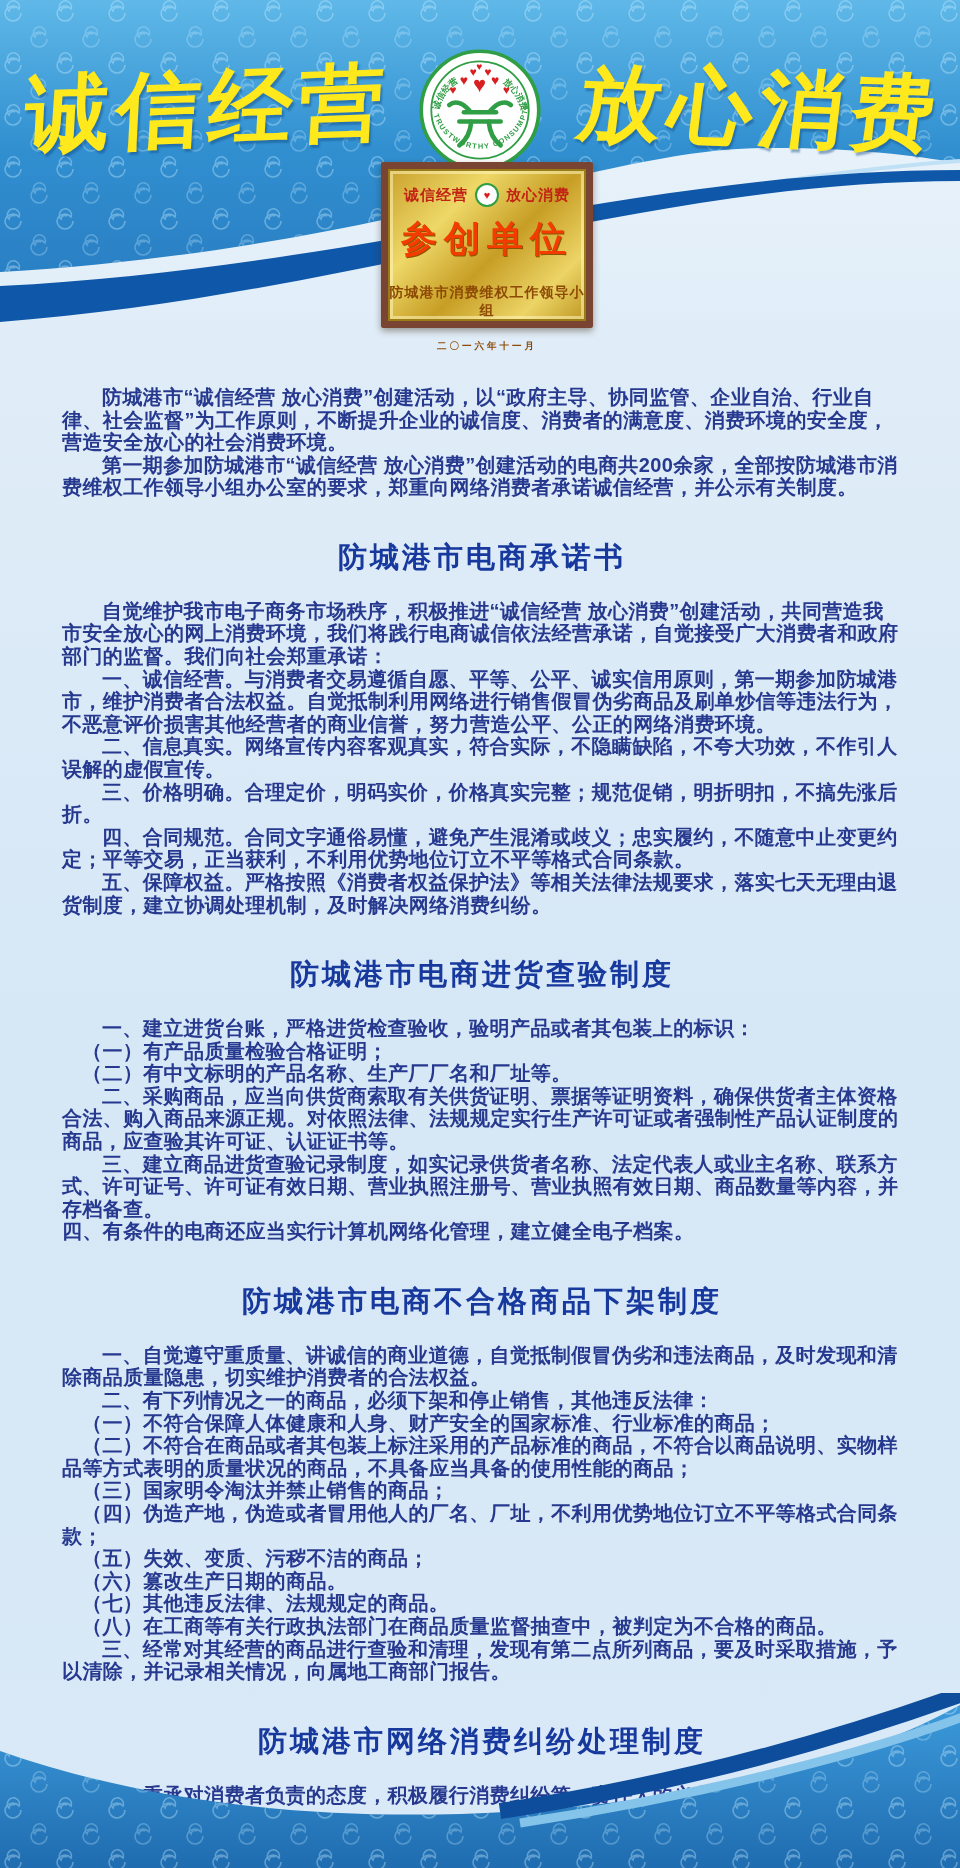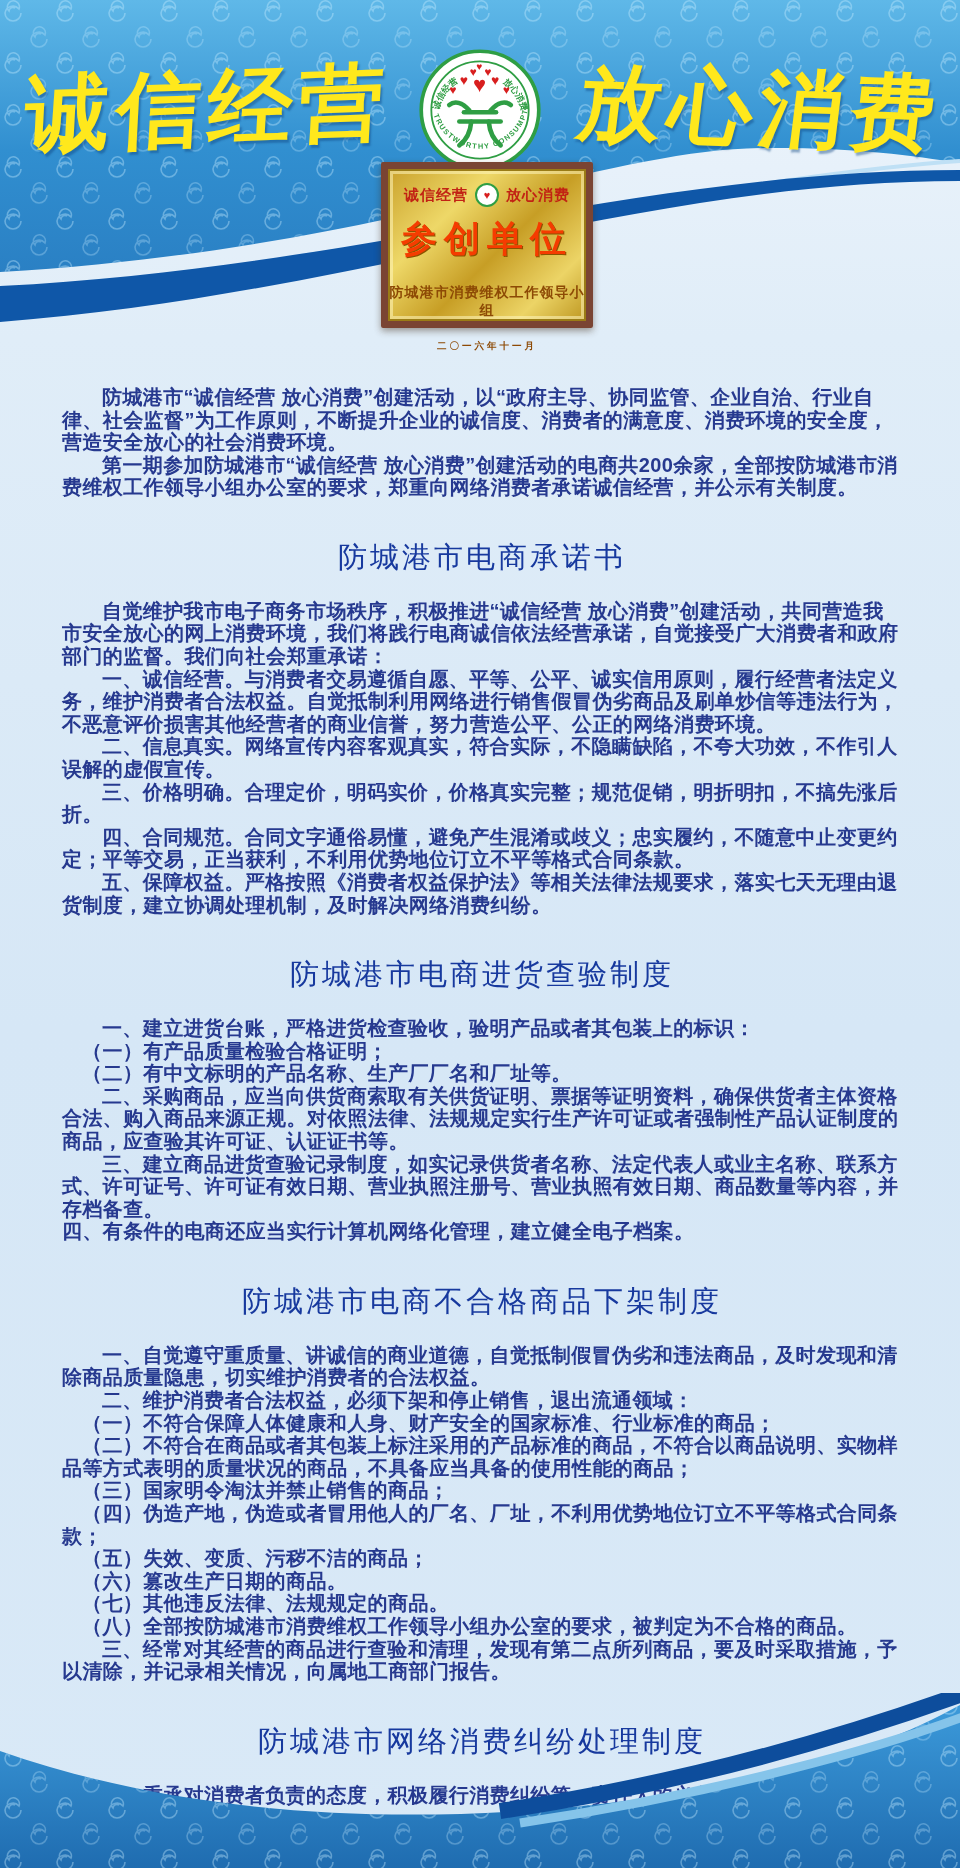--- a/index.html
+++ b/index.html
@@ -35,21 +35,21 @@
     display:flex;align-items:center;justify-content:center;font-size:11px;color:#d81e1e;box-sizing:border-box;}
   .plaque-main{margin-top:8px;font-size:36px;font-weight:bold;color:#f53c00;letter-spacing:7px;
     text-shadow:1px 1px 0 #8a5400;}
   .plaque-issuer{margin-top:20px;font-size:14px;color:#8d4a05;letter-spacing:1px;font-weight:bold;}
   .plaque-date{margin-top:20px;font-size:9.5px;color:#8d4a05;letter-spacing:3px;font-weight:bold;}
   .content{position:relative;padding:386px 58px 0 62px;}
   .content p{margin:0;font-size:20px;line-height:1.13;color:#26398f;font-weight:600;letter-spacing:.4px;}
   .i2{text-indent:2em;} .i1{text-indent:1em;} .i0{text-indent:0;}
   h2.sec-title{
     margin:43px 0 26px;text-align:center;font-size:29px;line-height:1.1;
-    color:#17399e;font-weight:400;letter-spacing:3px;
+    color:#17399e;font-weight:700;letter-spacing:3px;
   }
 </style>
 </head>
 <body>
 
 <div class="poster">
 
   <div class="banner">
     <svg class="banner-svg" width="960" height="340" viewBox="0 0 960 340">
       <defs>
@@ -124,49 +124,49 @@
   <div class="content">
 
     <div>
       <p class="i2">防城港市“诚信经营 放心消费”创建活动，以“政府主导、协同监管、企业自治、行业自律、社会监督”为工作原则，不断提升企业的诚信度、消费者的满意度、消费环境的安全度，营造安全放心的社会消费环境。</p>
       <p class="i2">第一期参加防城港市“诚信经营 放心消费”创建活动的电商共200余家，全部按防城港市消费维权工作领导小组办公室的要求，郑重向网络消费者承诺诚信经营，并公示有关制度。</p>
     </div>
 
     <section>
       <h2 class="sec-title">防城港市电商承诺书</h2>
       <p class="i2">自觉维护我市电子商务市场秩序，积极推进“诚信经营 放心消费”创建活动，共同营造我市安全放心的网上消费环境，我们将践行电商诚信依法经营承诺，自觉接受广大消费者和政府部门的监督。我们向社会郑重承诺：</p>
-      <p class="i2">一、诚信经营。与消费者交易遵循自愿、平等、公平、诚实信用原则，履行经营者法定义务，维护消费者合法权益。自觉抵制利用网络进行销售假冒伪劣商品及刷单炒信等违法行为，不恶意评价损害其他经营者的商业信誉，努力营造公平、公正的网络消费环境。</p>
+      <p class="i2">一、诚信经营。与消费者交易遵循自愿、平等、公平、诚实信用原则，第一期参加防城港市，维护消费者合法权益。自觉抵制利用网络进行销售假冒伪劣商品及刷单炒信等违法行为，不恶意评价损害其他经营者的商业信誉，努力营造公平、公正的网络消费环境。</p>
       <p class="i2">二、信息真实。网络宣传内容客观真实，符合实际，不隐瞒缺陷，不夸大功效，不作引人误解的虚假宣传。</p>
       <p class="i2">三、价格明确。合理定价，明码实价，价格真实完整；规范促销，明折明扣，不搞先涨后折。</p>
       <p class="i2">四、合同规范。合同文字通俗易懂，避免产生混淆或歧义；忠实履约，不随意中止变更约定；平等交易，正当获利，不利用优势地位订立不平等格式合同条款。</p>
       <p class="i2">五、保障权益。严格按照《消费者权益保护法》等相关法律法规要求，落实七天无理由退货制度，建立协调处理机制，及时解决网络消费纠纷。</p>
     </section>
 
     <section>
       <h2 class="sec-title">防城港市电商进货查验制度</h2>
       <p class="i2">一、建立进货台账，严格进货检查验收，验明产品或者其包装上的标识：</p>
       <p class="i1">（一）有产品质量检验合格证明；</p>
       <p class="i1">（二）有中文标明的产品名称、生产厂厂名和厂址等。</p>
       <p class="i2">二、采购商品，应当向供货商索取有关供货证明、票据等证明资料，确保供货者主体资格合法、购入商品来源正规。对依照法律、法规规定实行生产许可证或者强制性产品认证制度的商品，应查验其许可证、认证证书等。</p>
       <p class="i2">三、建立商品进货查验记录制度，如实记录供货者名称、法定代表人或业主名称、联系方式、许可证号、许可证有效日期、营业执照注册号、营业执照有效日期、商品数量等内容，并存档备查。</p>
       <p class="i0">四、有条件的电商还应当实行计算机网络化管理，建立健全电子档案。</p>
     </section>
 
     <section>
       <h2 class="sec-title">防城港市电商不合格商品下架制度</h2>
       <p class="i2">一、自觉遵守重质量、讲诚信的商业道德，自觉抵制假冒伪劣和违法商品，及时发现和清除商品质量隐患，切实维护消费者的合法权益。</p>
-      <p class="i2">二、维护消费者合法权益，必须下架和停止销售，退出流通领域：</p>
+      <p class="i2">二、有下列情况之一的商品，必须下架和停止销售，其他违反法律：</p>
       <p class="i1">（一）不符合保障人体健康和人身、财产安全的国家标准、行业标准的商品；</p>
       <p class="i1">（二）不符合在商品或者其包装上标注采用的产品标准的商品，不符合以商品说明、实物样品等方式表明的质量状况的商品，不具备应当具备的使用性能的商品；</p>
       <p class="i1">（三）国家明令淘汰并禁止销售的商品；</p>
       <p class="i1">（四）伪造产地，伪造或者冒用他人的厂名、厂址，不利用优势地位订立不平等格式合同条款；</p>
       <p class="i1">（五）失效、变质、污秽不洁的商品；</p>
       <p class="i1">（六）篡改生产日期的商品。</p>
       <p class="i1">（七）其他违反法律、法规规定的商品。</p>
-      <p class="i1">（八）全部按防城港市消费维权工作领导小组办公室的要求，被判定为不合格的商品。</p>
+      <p class="i1">（八）在工商等有关行政执法部门在商品质量监督抽查中，被判定为不合格的商品。</p>
       <p class="i2">三、经常对其经营的商品进行查验和清理，发现有第二点所列商品，要及时采取措施，予以清除，并记录相关情况，向属地工商部门报告。</p>
     </section>
 
     <section>
       <h2 class="sec-title">防城港市网络消费纠纷处理制度</h2>
       <p class="i2">一、秉承对消费者负责的态度，积极履行消费纠纷第一责任人的义务，认真做好消费纠纷处理工作。</p>
       <p class="i2">二、对消费者诉求，认真做好接待、记录、处理、反馈等工作，主动协调沟通，快速和解消费纠纷,避免事态恶化。</p>
 
     </section>
 

